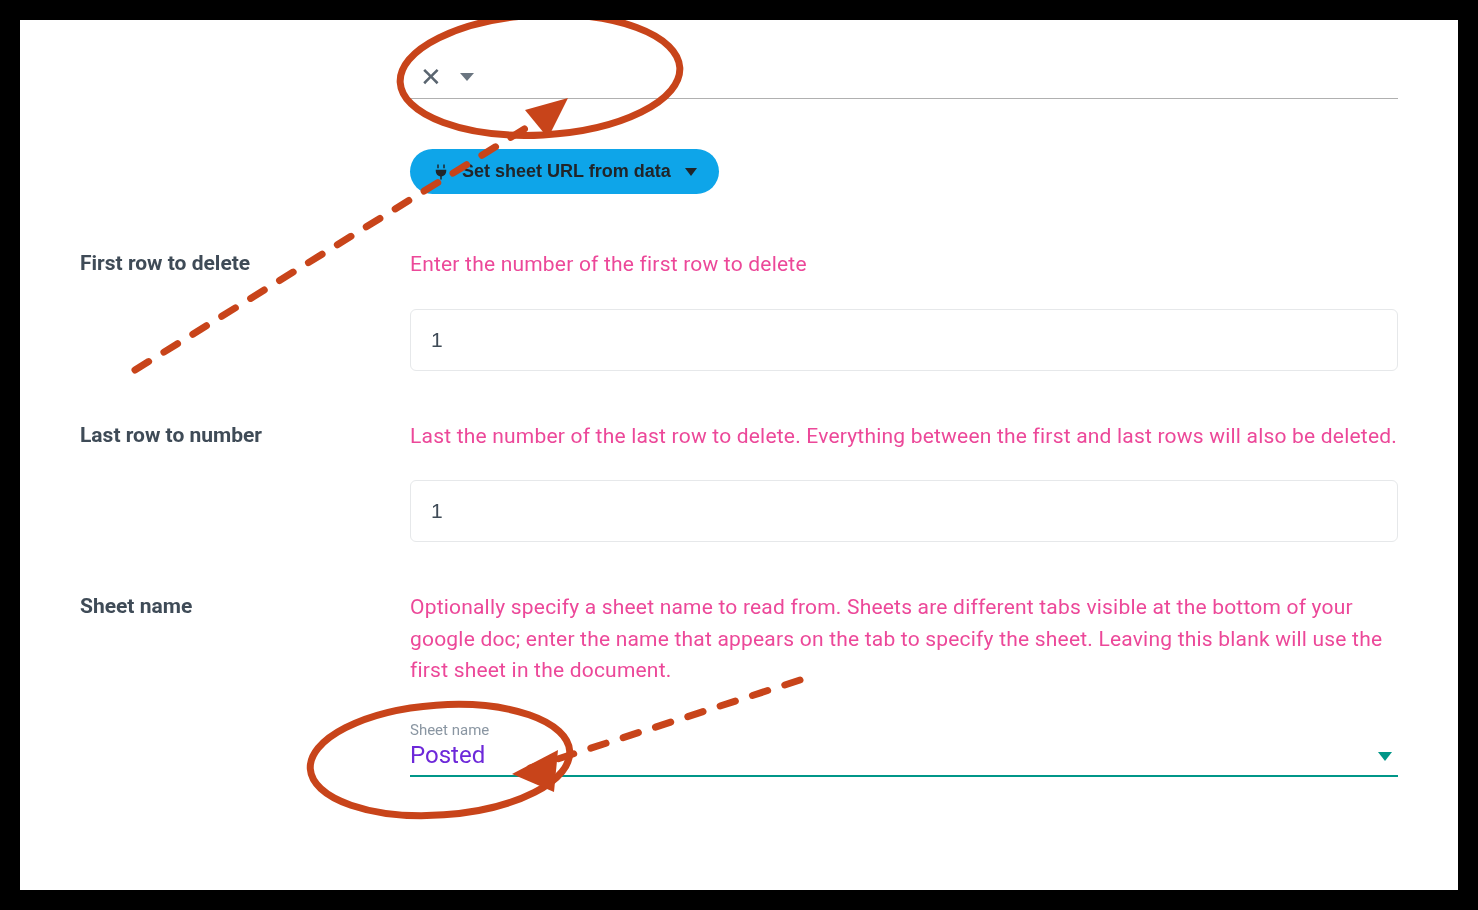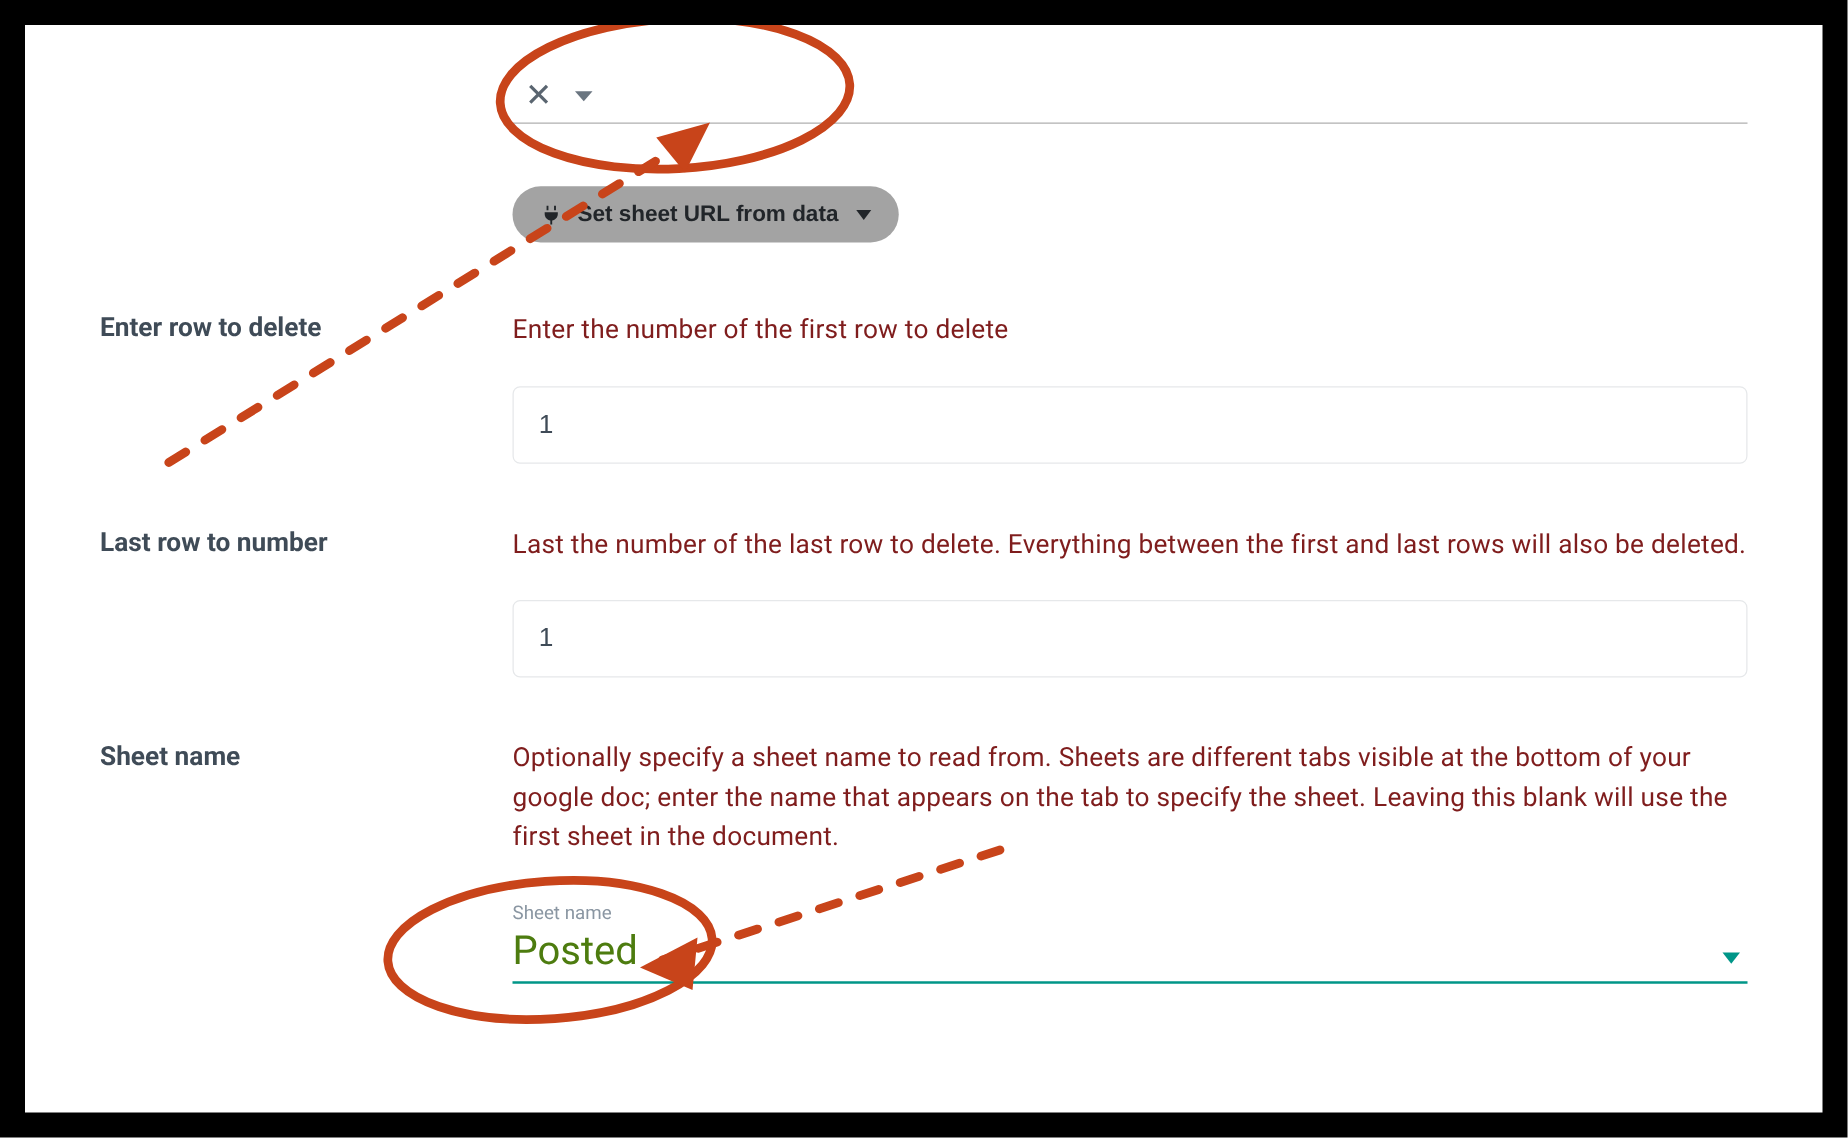--- a/index.html
+++ b/index.html
@@ -48,21 +48,21 @@
   border-right: 7px solid transparent;
   border-top: 8px solid #6a7580;
   margin-left: 8px;
   margin-right: 6px;
   cursor: pointer;
 }
 .pill-btn {
   margin-left: 330px;
   display: inline-flex;
   align-items: center;
-  background: #a3a3a3;
+  background: #0ea5e9;
   color: #212529;
   font-weight: 700;
   font-size: 18px;
   padding: 12px 22px;
   border-radius: 28px;
   border: none;
   cursor: pointer;
   margin-bottom: 55px;
 }
 .pill-btn .plug-icon { margin-right: 12px; display: inline-flex; }
@@ -77,21 +77,21 @@
   font-size: 21px;
   font-weight: 700;
   color: #3f4b57;
   padding-top: 2px;
 }
 .field-body {
   flex: 1;
 }
 .field-desc {
   font-size: 21px;
-  color: #7f1d1d;
+  color: #ec4899;
   line-height: 1.5;
   margin-bottom: 28px;
   letter-spacing: 0.2px;
 }
 .text-input {
   width: 100%;
   border: 1px solid #e6e8ea;
   border-radius: 6px;
   padding: 18px 20px;
   font-size: 21px;
@@ -102,22 +102,22 @@
   position: relative;
   border-bottom: 2px solid #009688;
   padding-top: 6px;
 }
 .select-small-label {
   font-size: 15px;
   color: #8a96a2;
   margin-bottom: 2px;
 }
 .select-value {
-  font-size: 32px;
-  color: #4d7c0f;
+  font-size: 24px;
+  color: #6d28d9;
   padding-bottom: 6px;
 }
 .select-caret {
   position: absolute;
   right: 6px;
   bottom: 14px;
   width:0;height:0;
   border-left:7px solid transparent;
   border-right:7px solid transparent;
   border-top:9px solid #009688;
@@ -139,21 +139,21 @@
     <span class="plug-icon">
       <svg width="18" height="18" viewBox="0 0 24 24" fill="#212529">
           <path d="M7 2v5h2V2H7zm8 0v5h2V2h-2zM5 9v2c0 3.53 2.61 6.43 6 6.92V22h2v-4.08c3.39-.49 6-3.39 6-6.92V9H5z"></path>
         </svg>
     </span>
     <span>Set sheet URL from data</span>
     <span class="chev"></span>
   </button>
 
   <div class="field-row">
-    <div class="field-label">Enter row to delete</div>
+    <div class="field-label">First row to delete</div>
     <div class="field-body">
       <div class="field-desc">Enter the number of the first row to delete</div>
       <input class="text-input" type="text" value="1" style="">
     </div>
   </div>
 
   <div class="field-row">
     <div class="field-label">Last row to number</div>
     <div class="field-body">
       <div class="field-desc">Last the number of the last row to delete. Everything between the first and last rows will also be deleted.</div>

